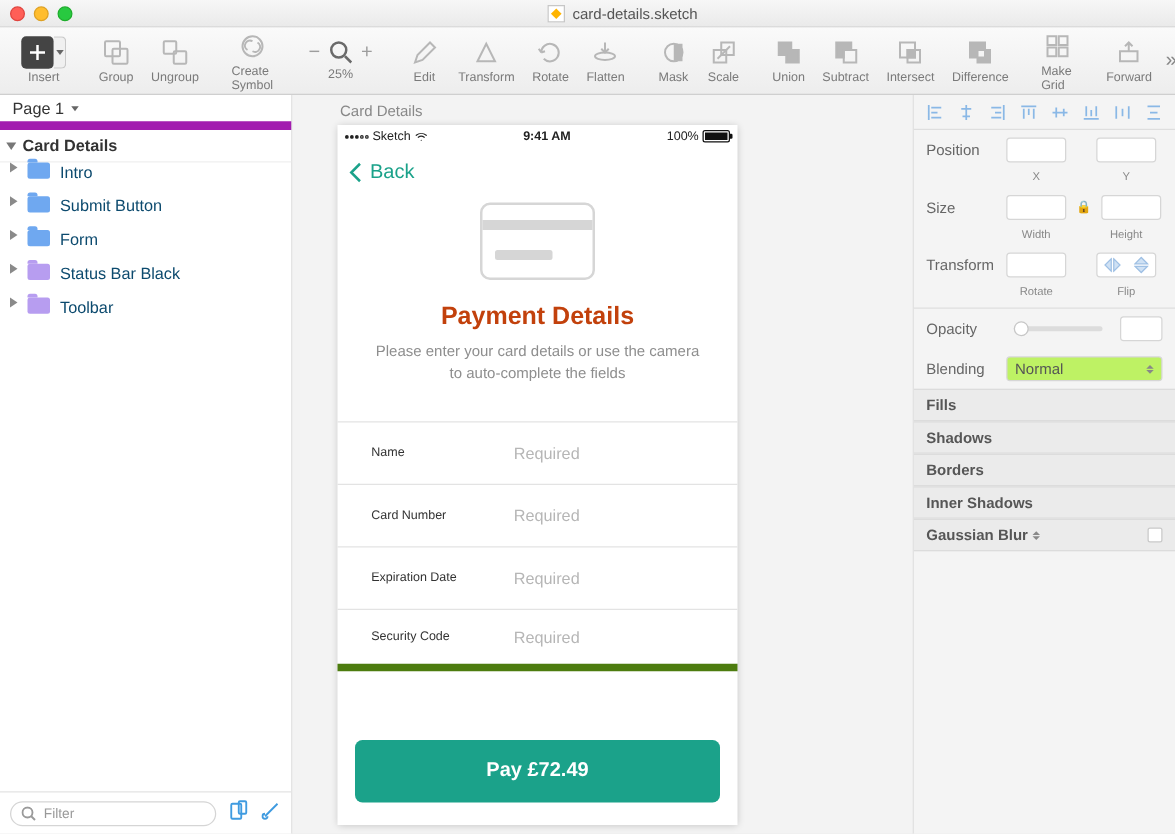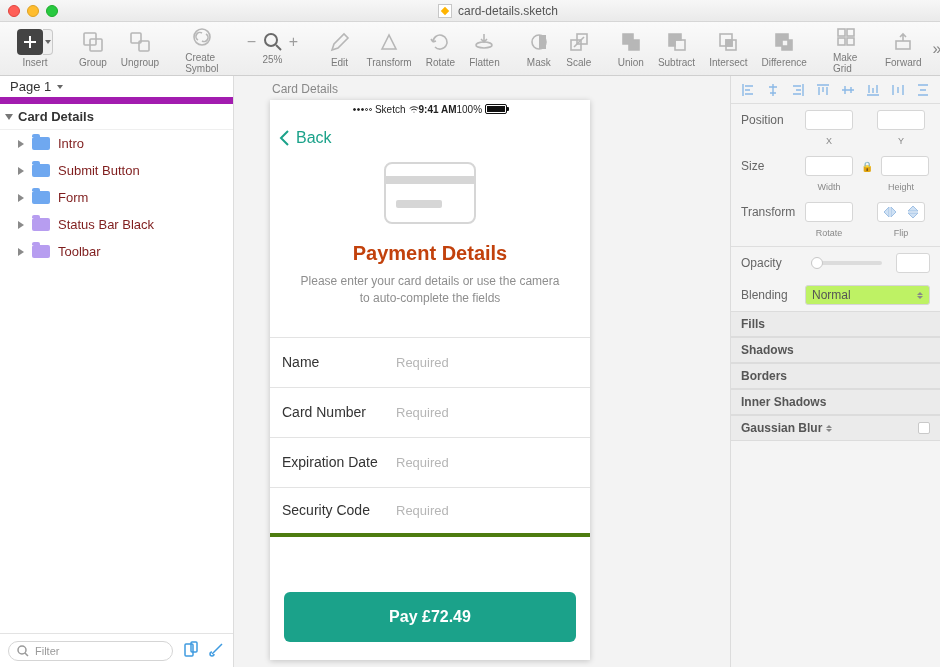--- a/index.html
+++ b/index.html
@@ -38,35 +38,35 @@
   .center { flex:1; background:#f3f3f3; position:relative; overflow:hidden;}
   .right { width:210px; background:#f4f4f4; border-left:1px solid #dcdcdc; font-size:12px; color:#555; overflow:hidden;}
 
   
   .page-sel{height:28px;display:flex;align-items:center;padding:0 10px;font-size:13px;color:#333;border-bottom:7px solid #a21caf;gap:4px;}
   .page-sel .chev{margin-left:2px;}
   .root-row{height:26px;display:flex;align-items:center;padding:0 6px;font-size:13px;color:#333;gap:6px;border-bottom:1px solid #efefef;}
   .disc{width:0;height:0;border-top:4px solid transparent;border-bottom:4px solid transparent;border-left:6px solid #8a8a8a;}
   .disc.down{transform:rotate(90deg);} 
   .root-row.root .disc{border-left-color:#777;}
-  .layer-row{height:27px;display:flex;align-items:center;padding-left:18px;font-size:13px;color:#7f1d1d;gap:8px;}
+  .layer-row{height:27px;display:flex;padding-left:8px;font-size:13px;color:#0c4a6e;gap:8px;}
   .folder{width:18px;height:13px;border-radius:2px;position:relative;}
   .folder::before{content:"";position:absolute;top:-3px;left:0;width:8px;height:3px;border-radius:2px 2px 0 0;background:inherit;}
   .folder.blue{background:#6fa8f0;}
   .folder.purple{background:#b79df0;}
 
   .left-footer{margin-top:auto;height:34px;border-top:1px solid #e3e3e3;display:flex;align-items:center;padding:0 8px;gap:10px;}
   .filter{flex:1;height:20px;border:1px solid #d5d5d5;border-radius:10px;display:flex;align-items:center;padding:0 8px;gap:6px;font-size:11px;color:#999;}
   .filter svg{stroke:#9a9a9a;fill:none;stroke-width:1.5;}
   .footer-ico svg{stroke:#3f9be0;fill:none;stroke-width:1.5;}
 
   
   .canvas-title{position:absolute;top:6px;left:38px;font-size:12px;color:#888;}
   .artboard{position:absolute;top:24px;left:36px;width:320px;height:560px;background:#fff;box-shadow:0 1px 6px rgba(0,0,0,0.2);display:flex;flex-direction:column;}
-  .statusbar{height:18px;display:flex;align-items:center;justify-content:center;padding:0 6px;font-size:10px;color:#222;}
+  .statusbar{height:18px;display:flex;align-items:center;justify-content:space-between;padding:0 6px;font-size:10px;color:#222;}
   .statusbar .l,.statusbar .r{display:flex;align-items:center;gap:3px;}
   .sig{display:flex;align-items:flex-end;gap:1px;}
   .sig i{width:3px;height:3px;border-radius:50%;border:0.5px solid #222;}
   .sig i.on{background:#222;}
   .wifi{width:10px;height:8px;display:inline-block;}
   .batt{width:22px;height:10px;border:1px solid #111;border-radius:2px;position:relative;}
   .batt::after{content:"";position:absolute;right:-3px;top:2px;width:2px;height:4px;background:#111;border-radius:0 1px 1px 0;}
   .batt i{position:absolute;inset:1px;background:#111;}
 
   .nav{height:40px;display:flex;align-items:center;padding:0 8px;gap:4px;color:#1ba28a;}
@@ -75,22 +75,22 @@
 
   .cardico{margin:4px auto 0;width:92px;height:62px;border:2px solid #d6d6d6;border-radius:8px;position:relative;}
   .cardico .bar1{position:absolute;top:12px;left:0;width:100%;height:8px;background:#d6d6d6;}
   .cardico .bar2{position:absolute;top:36px;left:10px;width:46px;height:8px;background:#d6d6d6;border-radius:2px;}
 
   .h1{text-align:center;font-size:20px;font-weight:600;margin-top:18px;color:#c2410c;}
   .sub{text-align:center;font-size:12px;color:#8e8e8e;margin-top:8px;padding:0 28px;line-height:1.4;}
 
   .form{margin-top:30px;}
   .field{height:50px;border-top:1px solid #e3e3e3;display:flex;align-items:center;padding:0 12px;gap:10px;}
-  .field:last-child{border-bottom:4px solid #4d7c0f;}
-  .field .lab{width:104px;font-size:14px;color:#333;}
+  .field:last-child{border-bottom:6px solid #4d7c0f;}
+  .field .lab{width:104px;font-size:10px;color:#333;margin-left:15px;}
   .field .ph{font-size:13px;color:#b6b6b6;}
 
   .pay{margin:auto 14px 18px;background:#1ba28a;height:50px;border-radius:6px;display:flex;align-items:center;justify-content:center;color:#fff;font-size:16px;font-weight:600;}
 
   
   .align-row{height:28px;display:flex;align-items:center;border-bottom:1px solid #dedede;padding:0 4px;}
   .align-row .ai{flex:1;display:flex;align-items:center;justify-content:center;}
   .align-row svg{stroke:#8ab8e6;fill:none;stroke-width:1.4;}
   .prop{display:flex;align-items:center;padding:6px 10px;gap:8px;}
   .prop .k{width:56px;font-size:12px;color:#666;}

